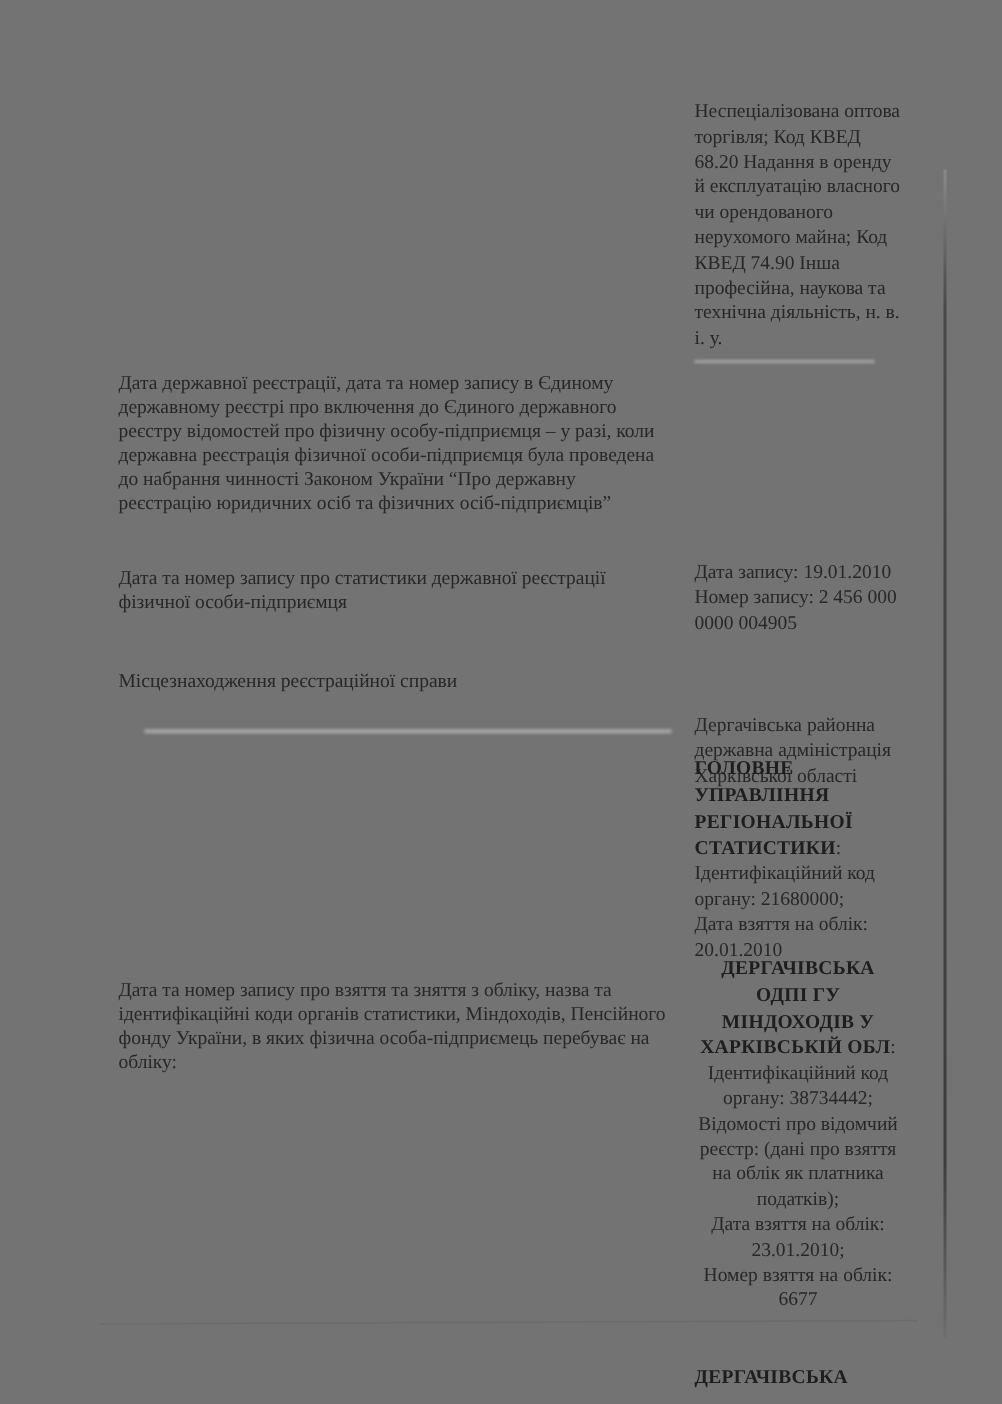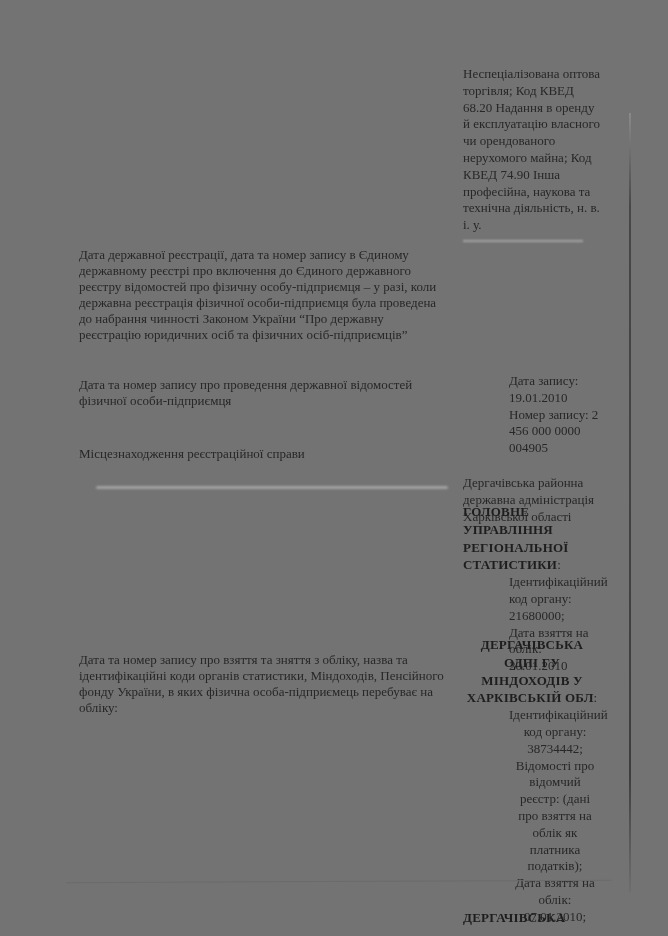--- a/index.html
+++ b/index.html
@@ -61,32 +61,32 @@
   }
   .smudge2 {
     left: 463px;
     top: 240px;
     width: 120px;
     height: 2px;
     background: #d8d8d8;
     opacity: 0.5;
     filter: blur(1px);
   }
-  .value-line { display: block; margin-left: 46px; }
+  .value-line { display: block; }
 </style>
 </head>
 <body>
 
 <div class="page">
 
   <div class="abs right-col" style="top:66px;">Неспеціалізована оптова торгівля; Код КВЕД 68.20 Надання в оренду й експлуатацію власного чи орендованого нерухомого майна; Код КВЕД 74.90 Інша професійна, наукова та технічна діяльність, н. в. і. у.</div>
 
   <div class="abs left-col" style="top:247px;">Дата державної реєстрації, дата та номер запису в Єдиному державному реєстрі про включення до Єдиного державного реєстру відомостей про фізичну особу-підприємця – у разі, коли державна реєстрація фізичної особи-підприємця була проведена до набрання чинності Законом України “Про державну реєстрацію юридичних осіб та фізичних осіб-підприємців”</div>
 
-  <div class="abs left-col" style="top:377px;">Дата та номер запису про проведення державної відомостей фізичної особи-підприємця</div>
+  <div class="abs left-col" style="top:377px;">Дата та номер запису про статистики державної реєстрації фізичної особи-підприємця</div>
   <div class="abs right-col" style="top:373px;">
     <span class="value-line">Дата запису: 19.01.2010</span>
     <span class="value-line">Номер запису: 2 456 000 0000 004905</span>
   </div>
 
   <div class="abs left-col" style="top:446px;">Місцезнаходження реєстраційної справи</div>
   <div class="abs right-col" style="top:430px;margin-top:45px;">Дергачівська районна державна адміністрація Харківської області</div>
 
   <div class="abs smudge"></div>
   <div class="abs smudge2"></div>
@@ -96,21 +96,22 @@
     <span class="value-line">Ідентифікаційний код органу: 21680000;</span>
     <span class="value-line">Дата взяття на облік: 20.01.2010</span>
   </div>
 
   <div class="abs left-col" style="top:652px;">Дата та номер запису про взяття та зняття з обліку, назва та ідентифікаційні коди органів статистики, Міндоходів, Пенсійного фонду України, в яких фізична особа-підприємець перебуває на обліку:</div>
 
   <div class="abs right-col" style="top:636px;text-align:center;">
     <span class="bold-title">ДЕРГАЧІВСЬКА ОДПІ ГУ МІНДОХОДІВ У ХАРКІВСЬКІЙ ОБЛ</span><span>:</span>
     <span class="value-line">Ідентифікаційний код органу: 38734442;</span>
     <span class="value-line">Відомості про відомчий реєстр: (дані про взяття на облік як платника податків);</span>
-    <span class="value-line">Дата взяття на облік: 07.01.2010;</span>
+    <span class="value-line">Дата взяття на облік: 23.01.2010;</span>
+    <span class="value-line">Номер взяття на облік: 6677</span>
   </div>
 
   <div class="abs right-col bold-title" style="top:897px;margin-top:12px;">ДЕРГАЧІВСЬКА</div>
 
   <div class="abs rule-h"></div>
   <div class="abs rule-v"></div>
 
 </div>
 
 </body></html>

